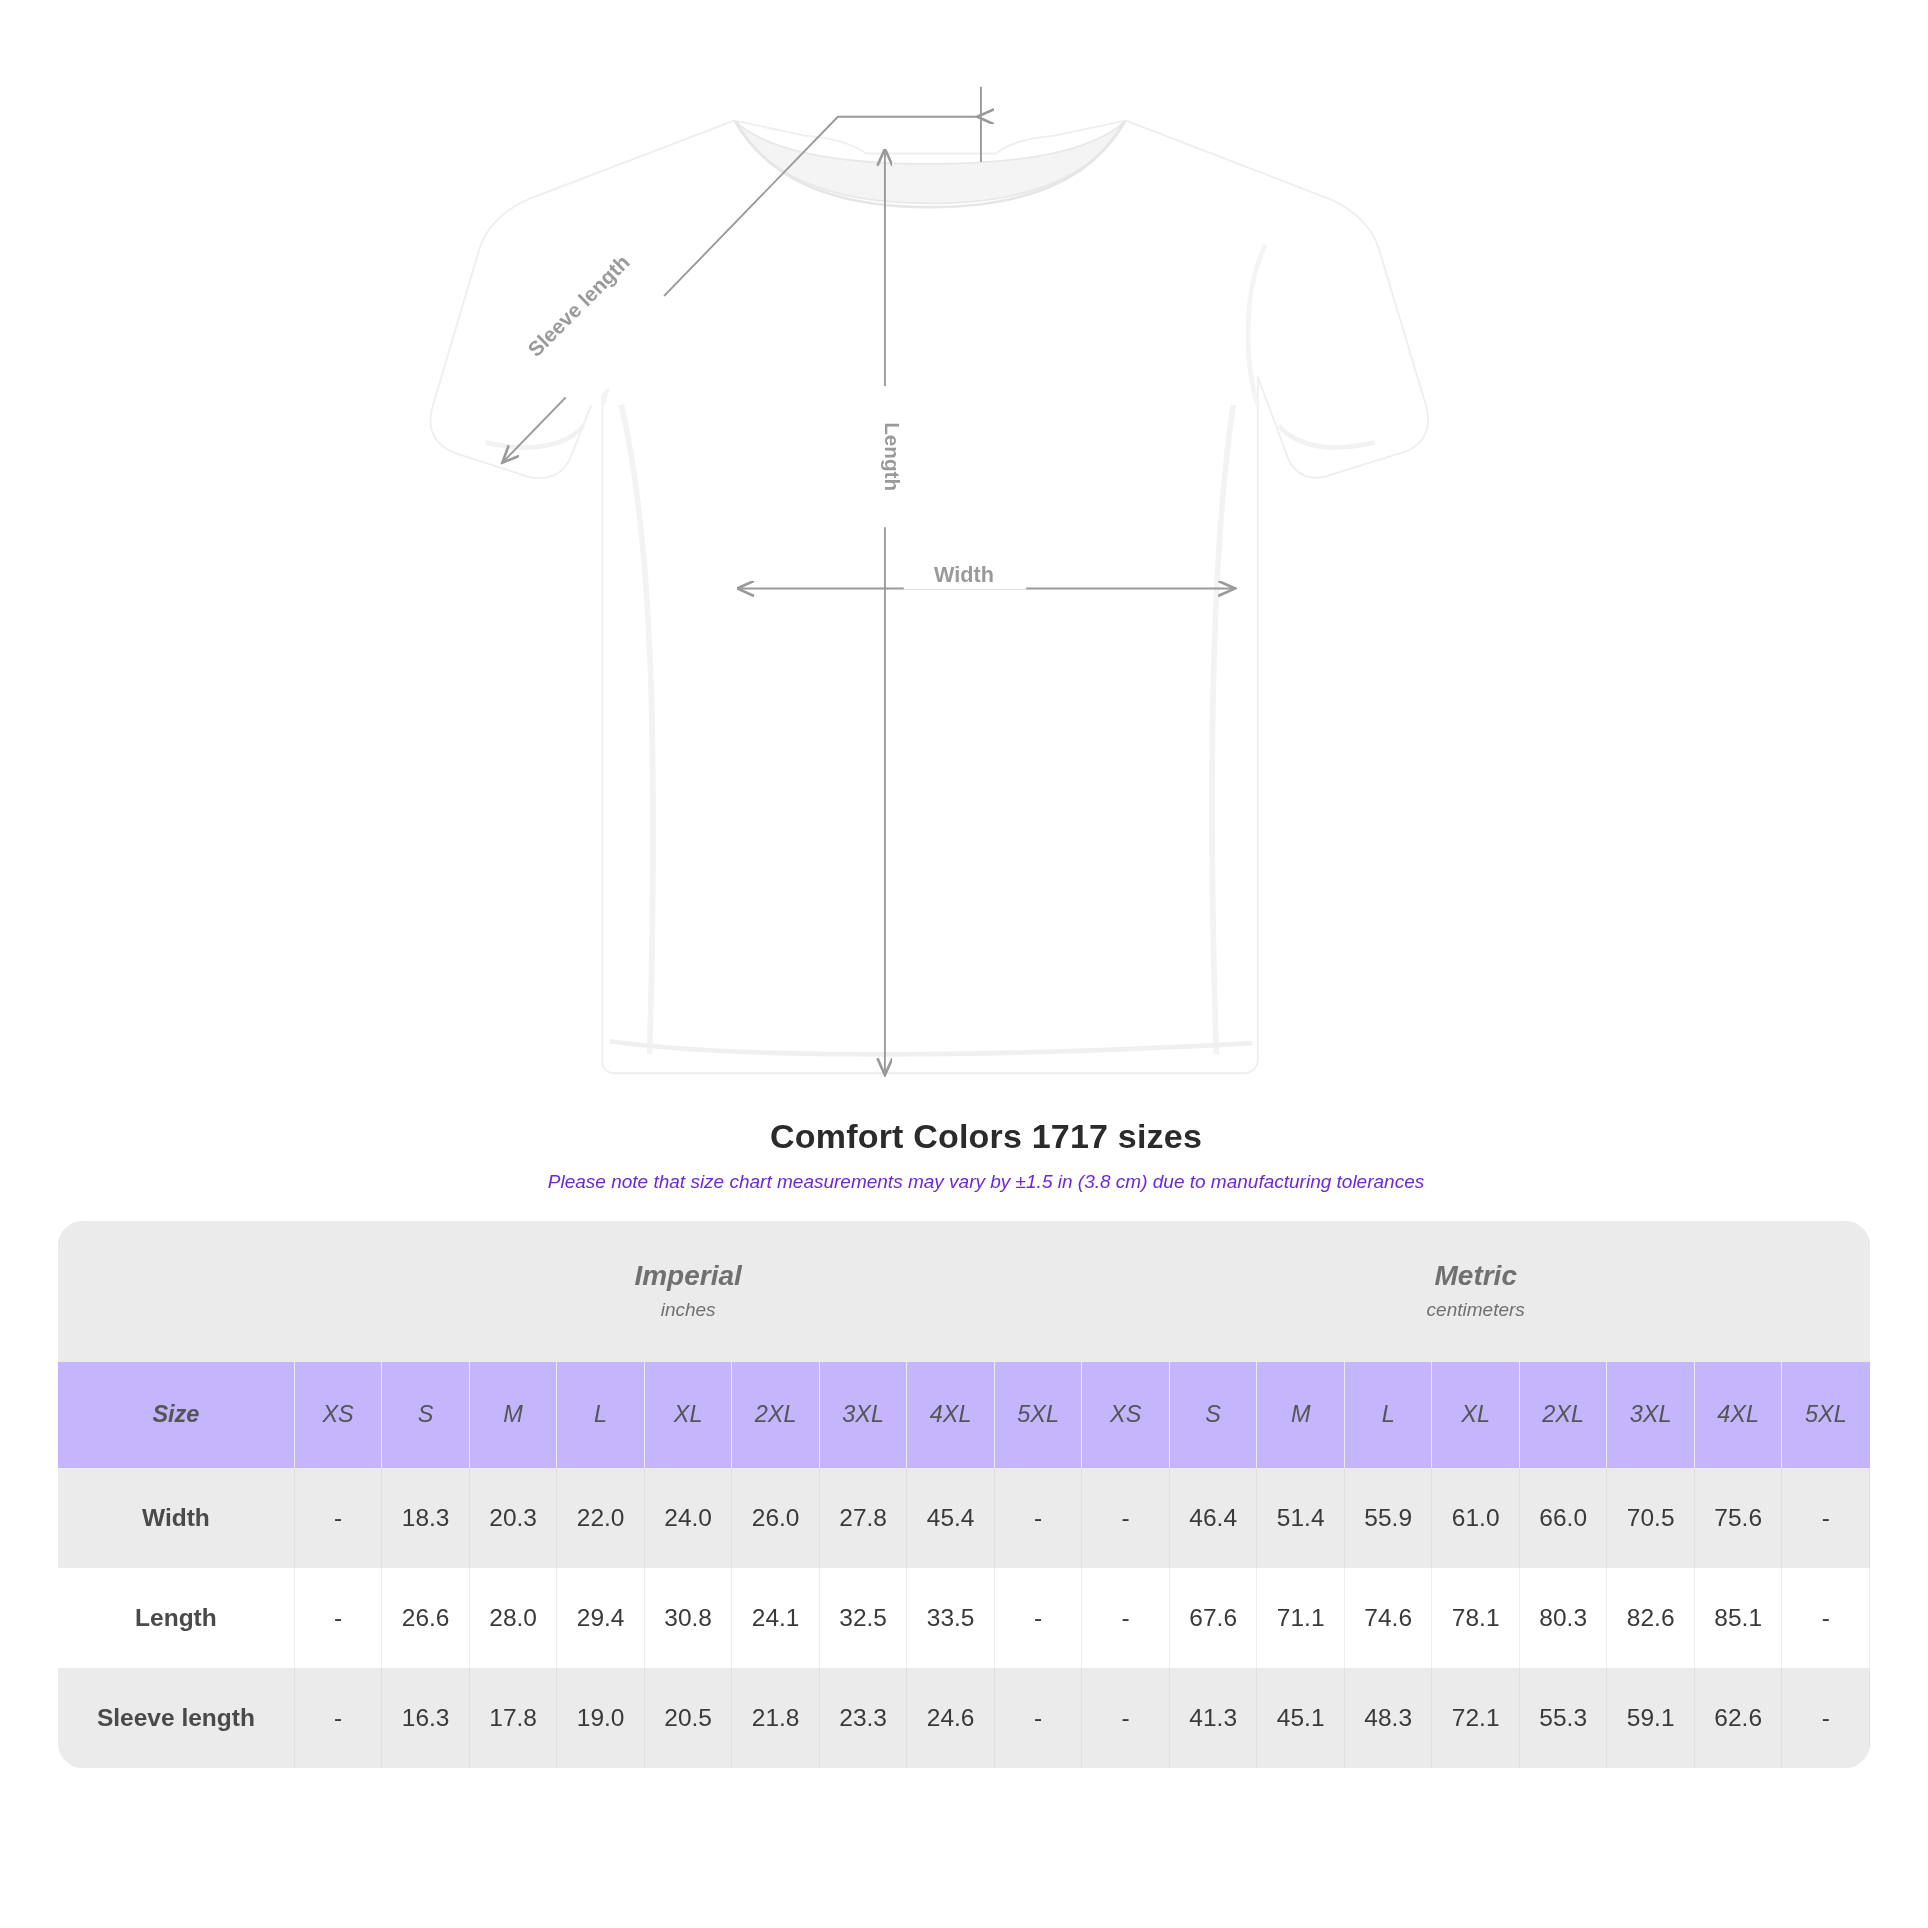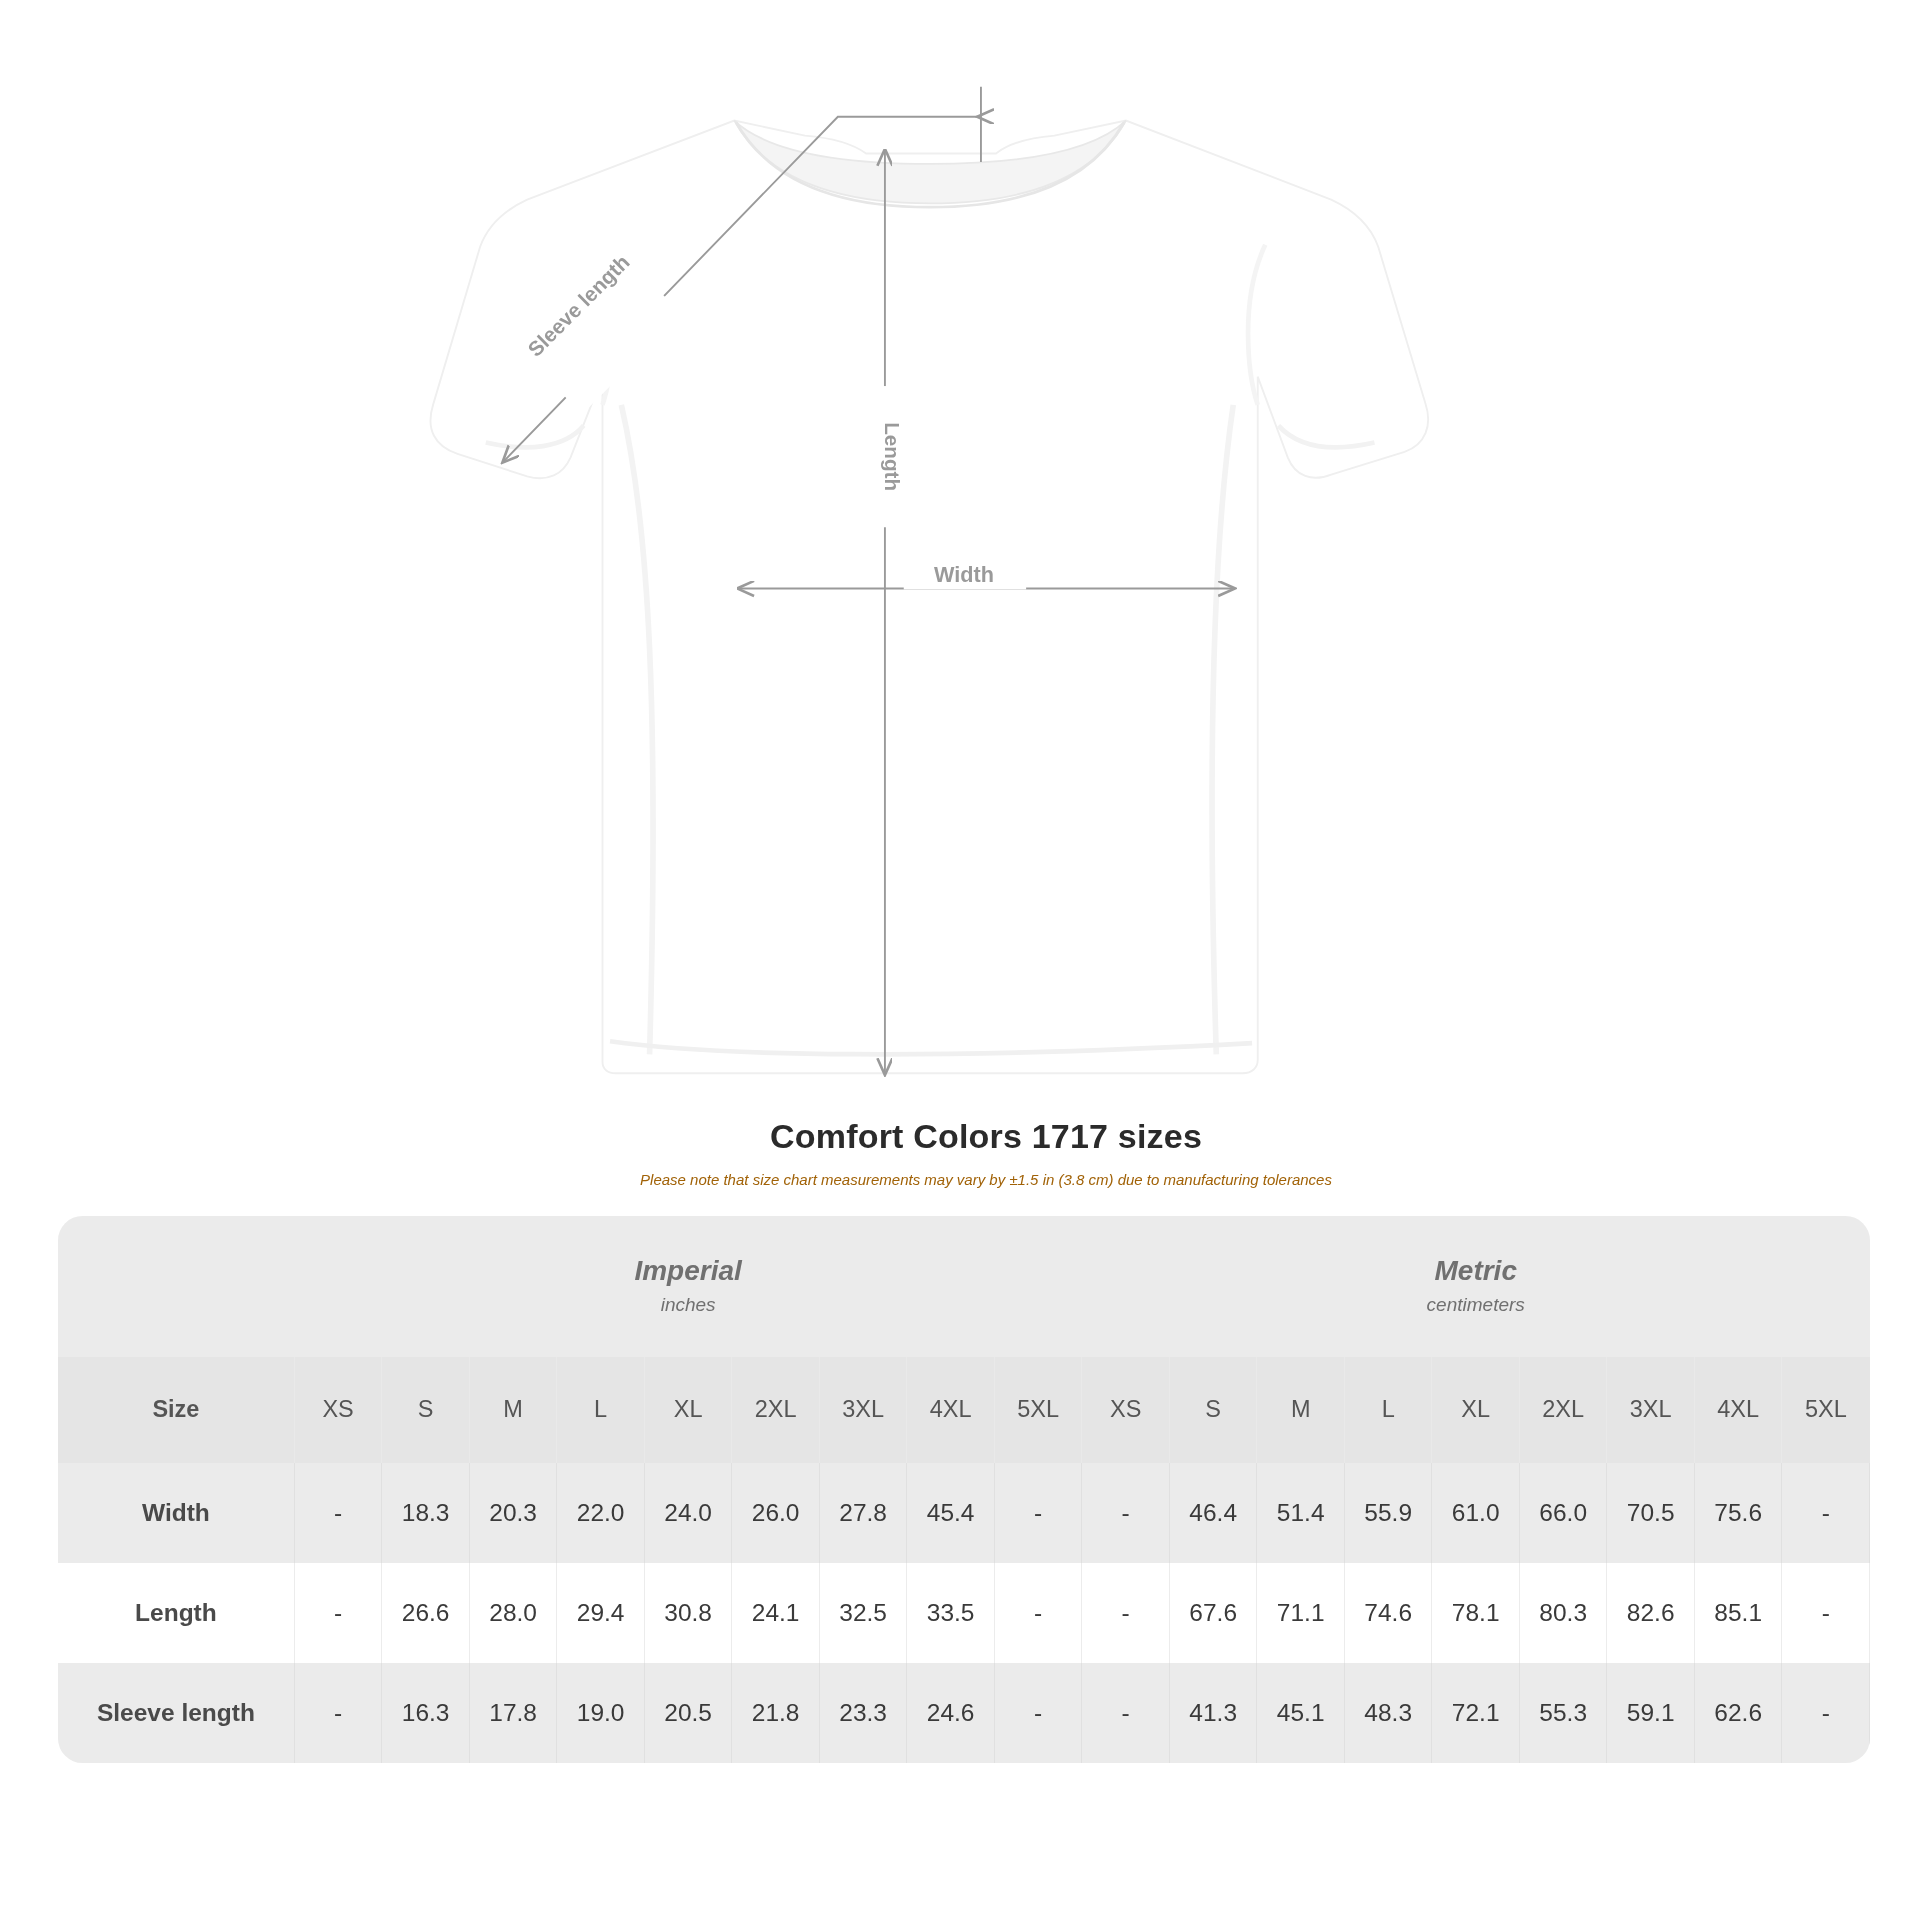--- a/index.html
+++ b/index.html
@@ -39,23 +39,23 @@
     margin-top: 5.6px;
     margin-left: 44px;
   }
   .chart-title {
     font-size: 34px;
     font-weight: bold;
     color: #2b2b2b;
     letter-spacing: 0.2px;
   }
   .chart-note {
-    font-size: 15px;
+    font-size: 19px;
     font-style: italic;
-    color: #a16207;
+    color: #6d28d9;
     margin-top: 15px;
   }
 
   
   .table-wrap {
     margin: 28px 58px 0 58px;
     border-radius: 24.5px;
     overflow: hidden;
     background: #ffffff;
   }
@@ -88,26 +88,27 @@
   }
   .unit-sub {
     font-size: 19px;
     font-style: italic;
     color: #707070;
     margin-top: 7.5px;
   }
 
   
   .size-row td {
-    background: #e5e5e5;
+    background: #c4b5fd;
     height: 104px;
     font-size: 23.5px;
     font-weight: bold;
     color: #555555;
     border-right: 0.9px solid #e9e9e9;
+    font-style: italic;
   }
   .size-row td:last-child { border-right: none; }
   .size-row td.rowlabel {
     font-size: 23.5px;
     font-weight: bold;
     color: #555555;
   }
 
   
   .data-row td {

